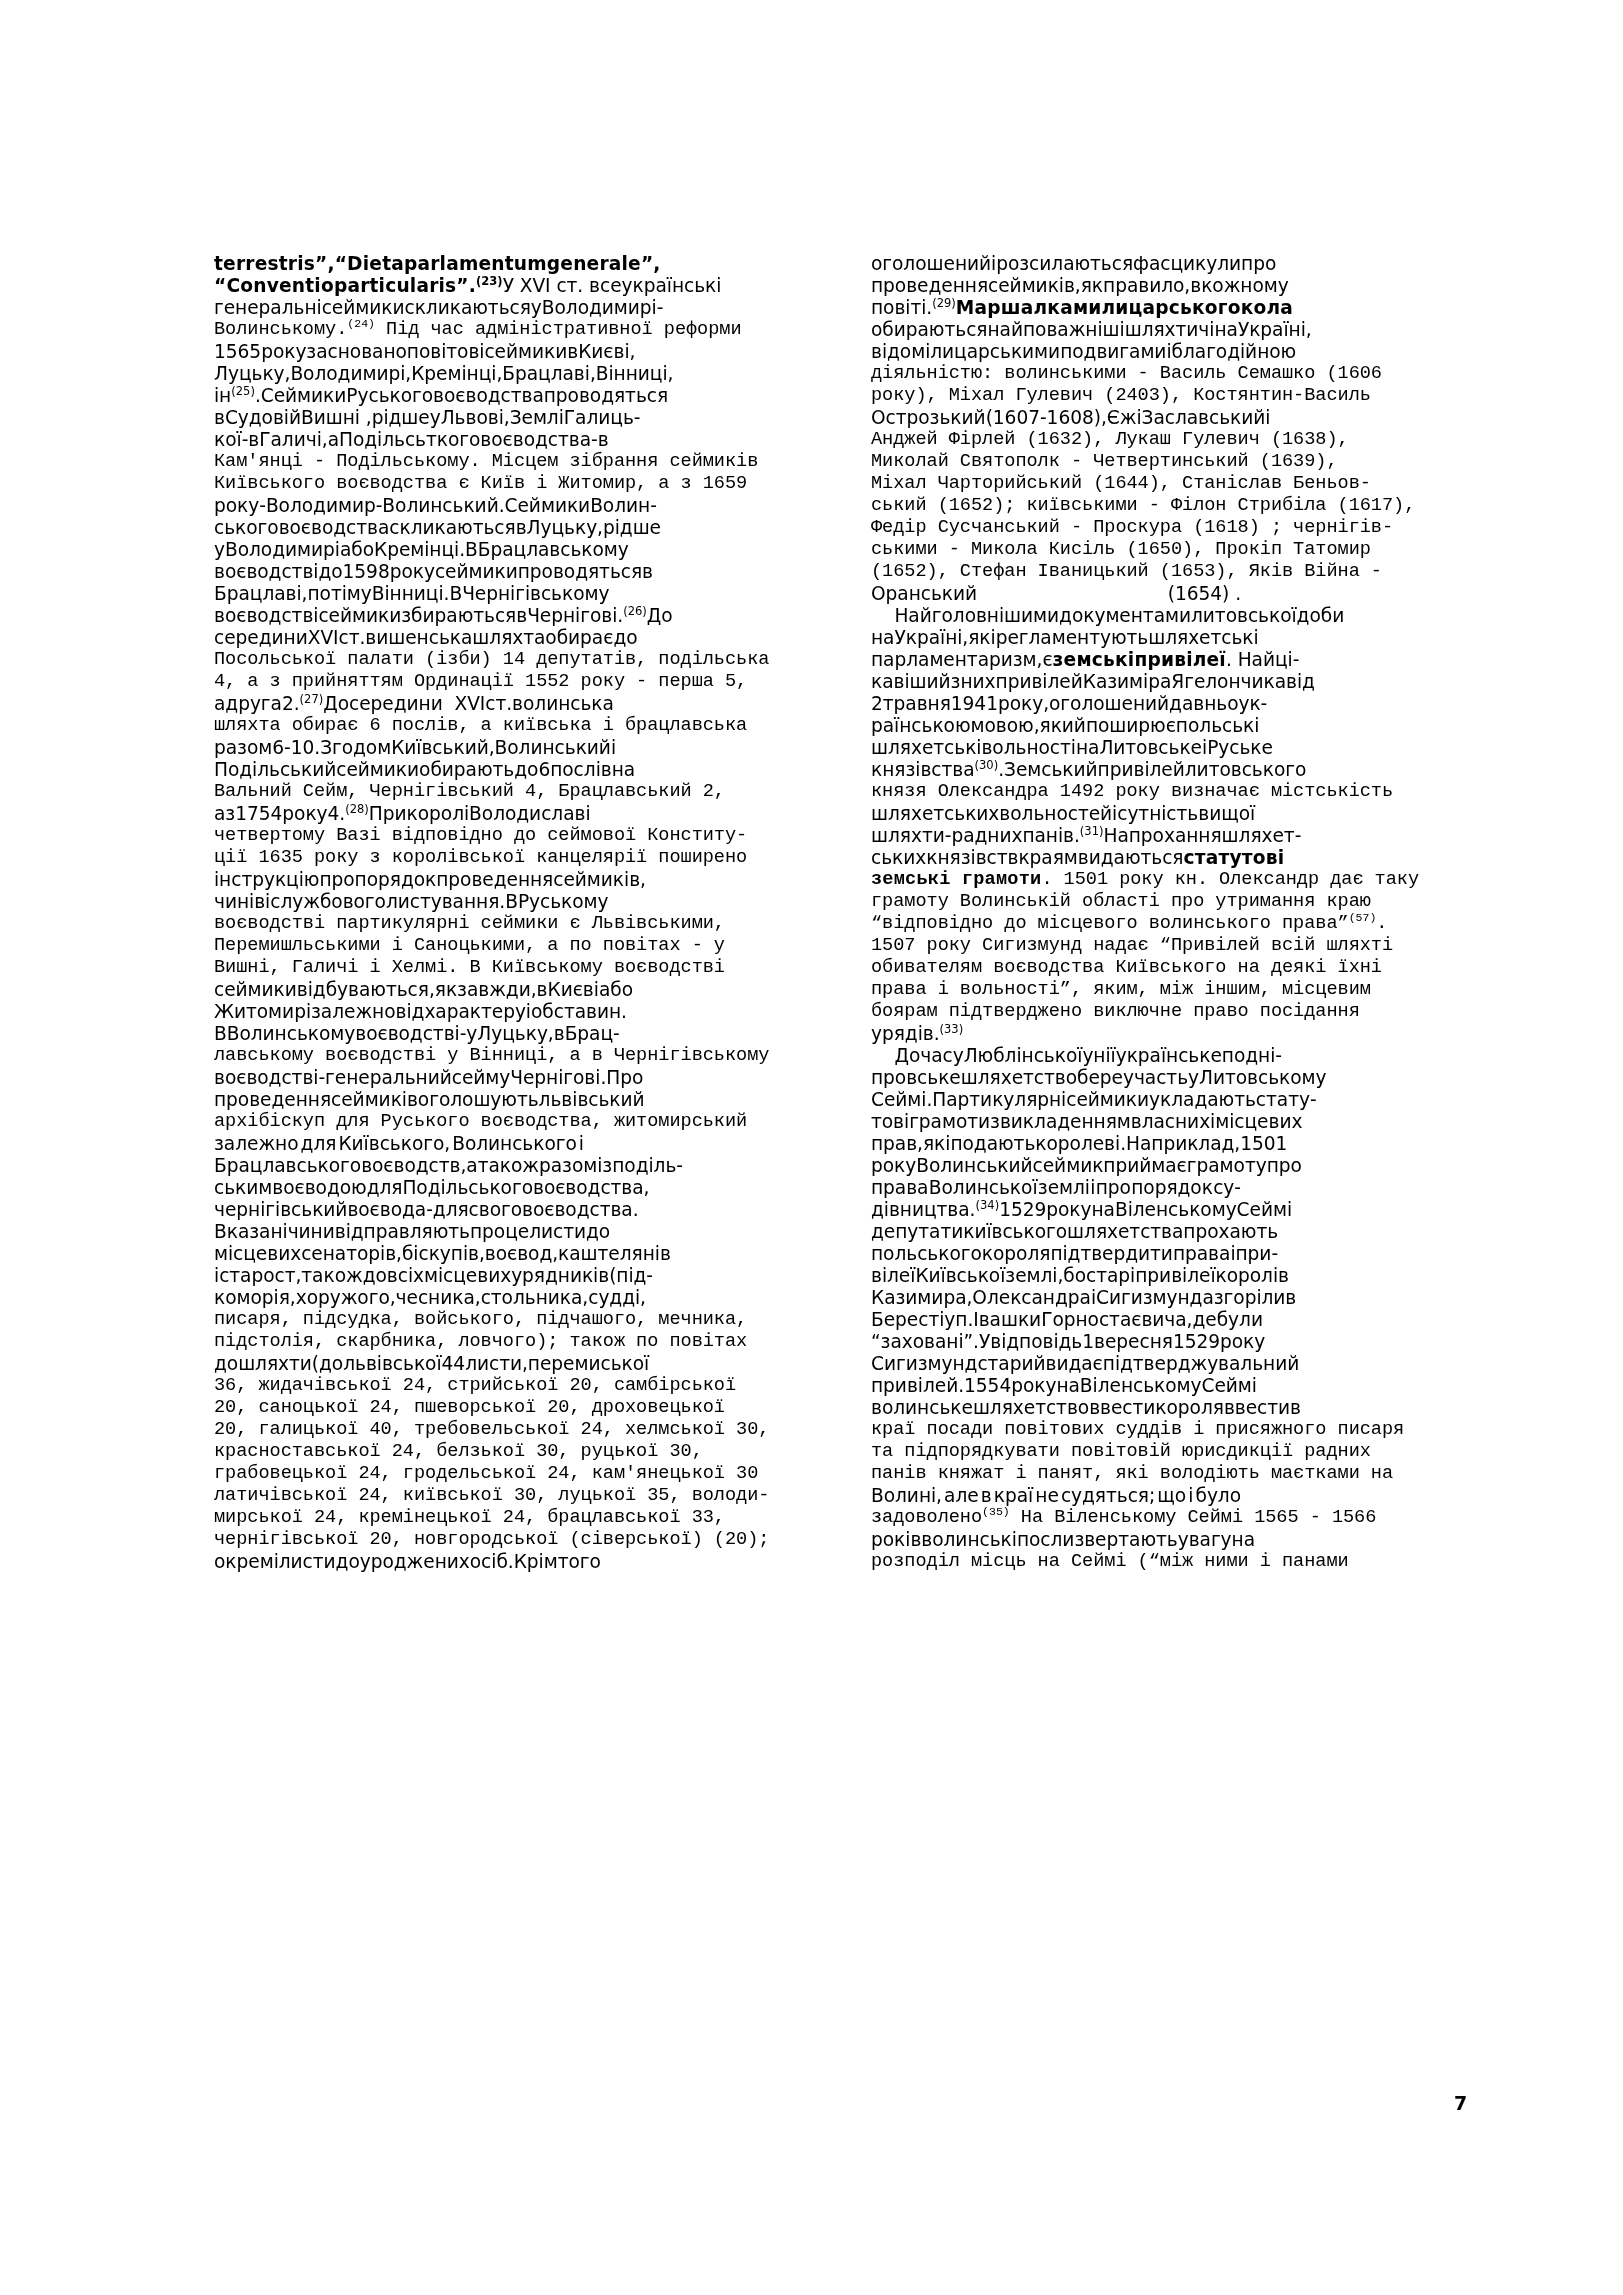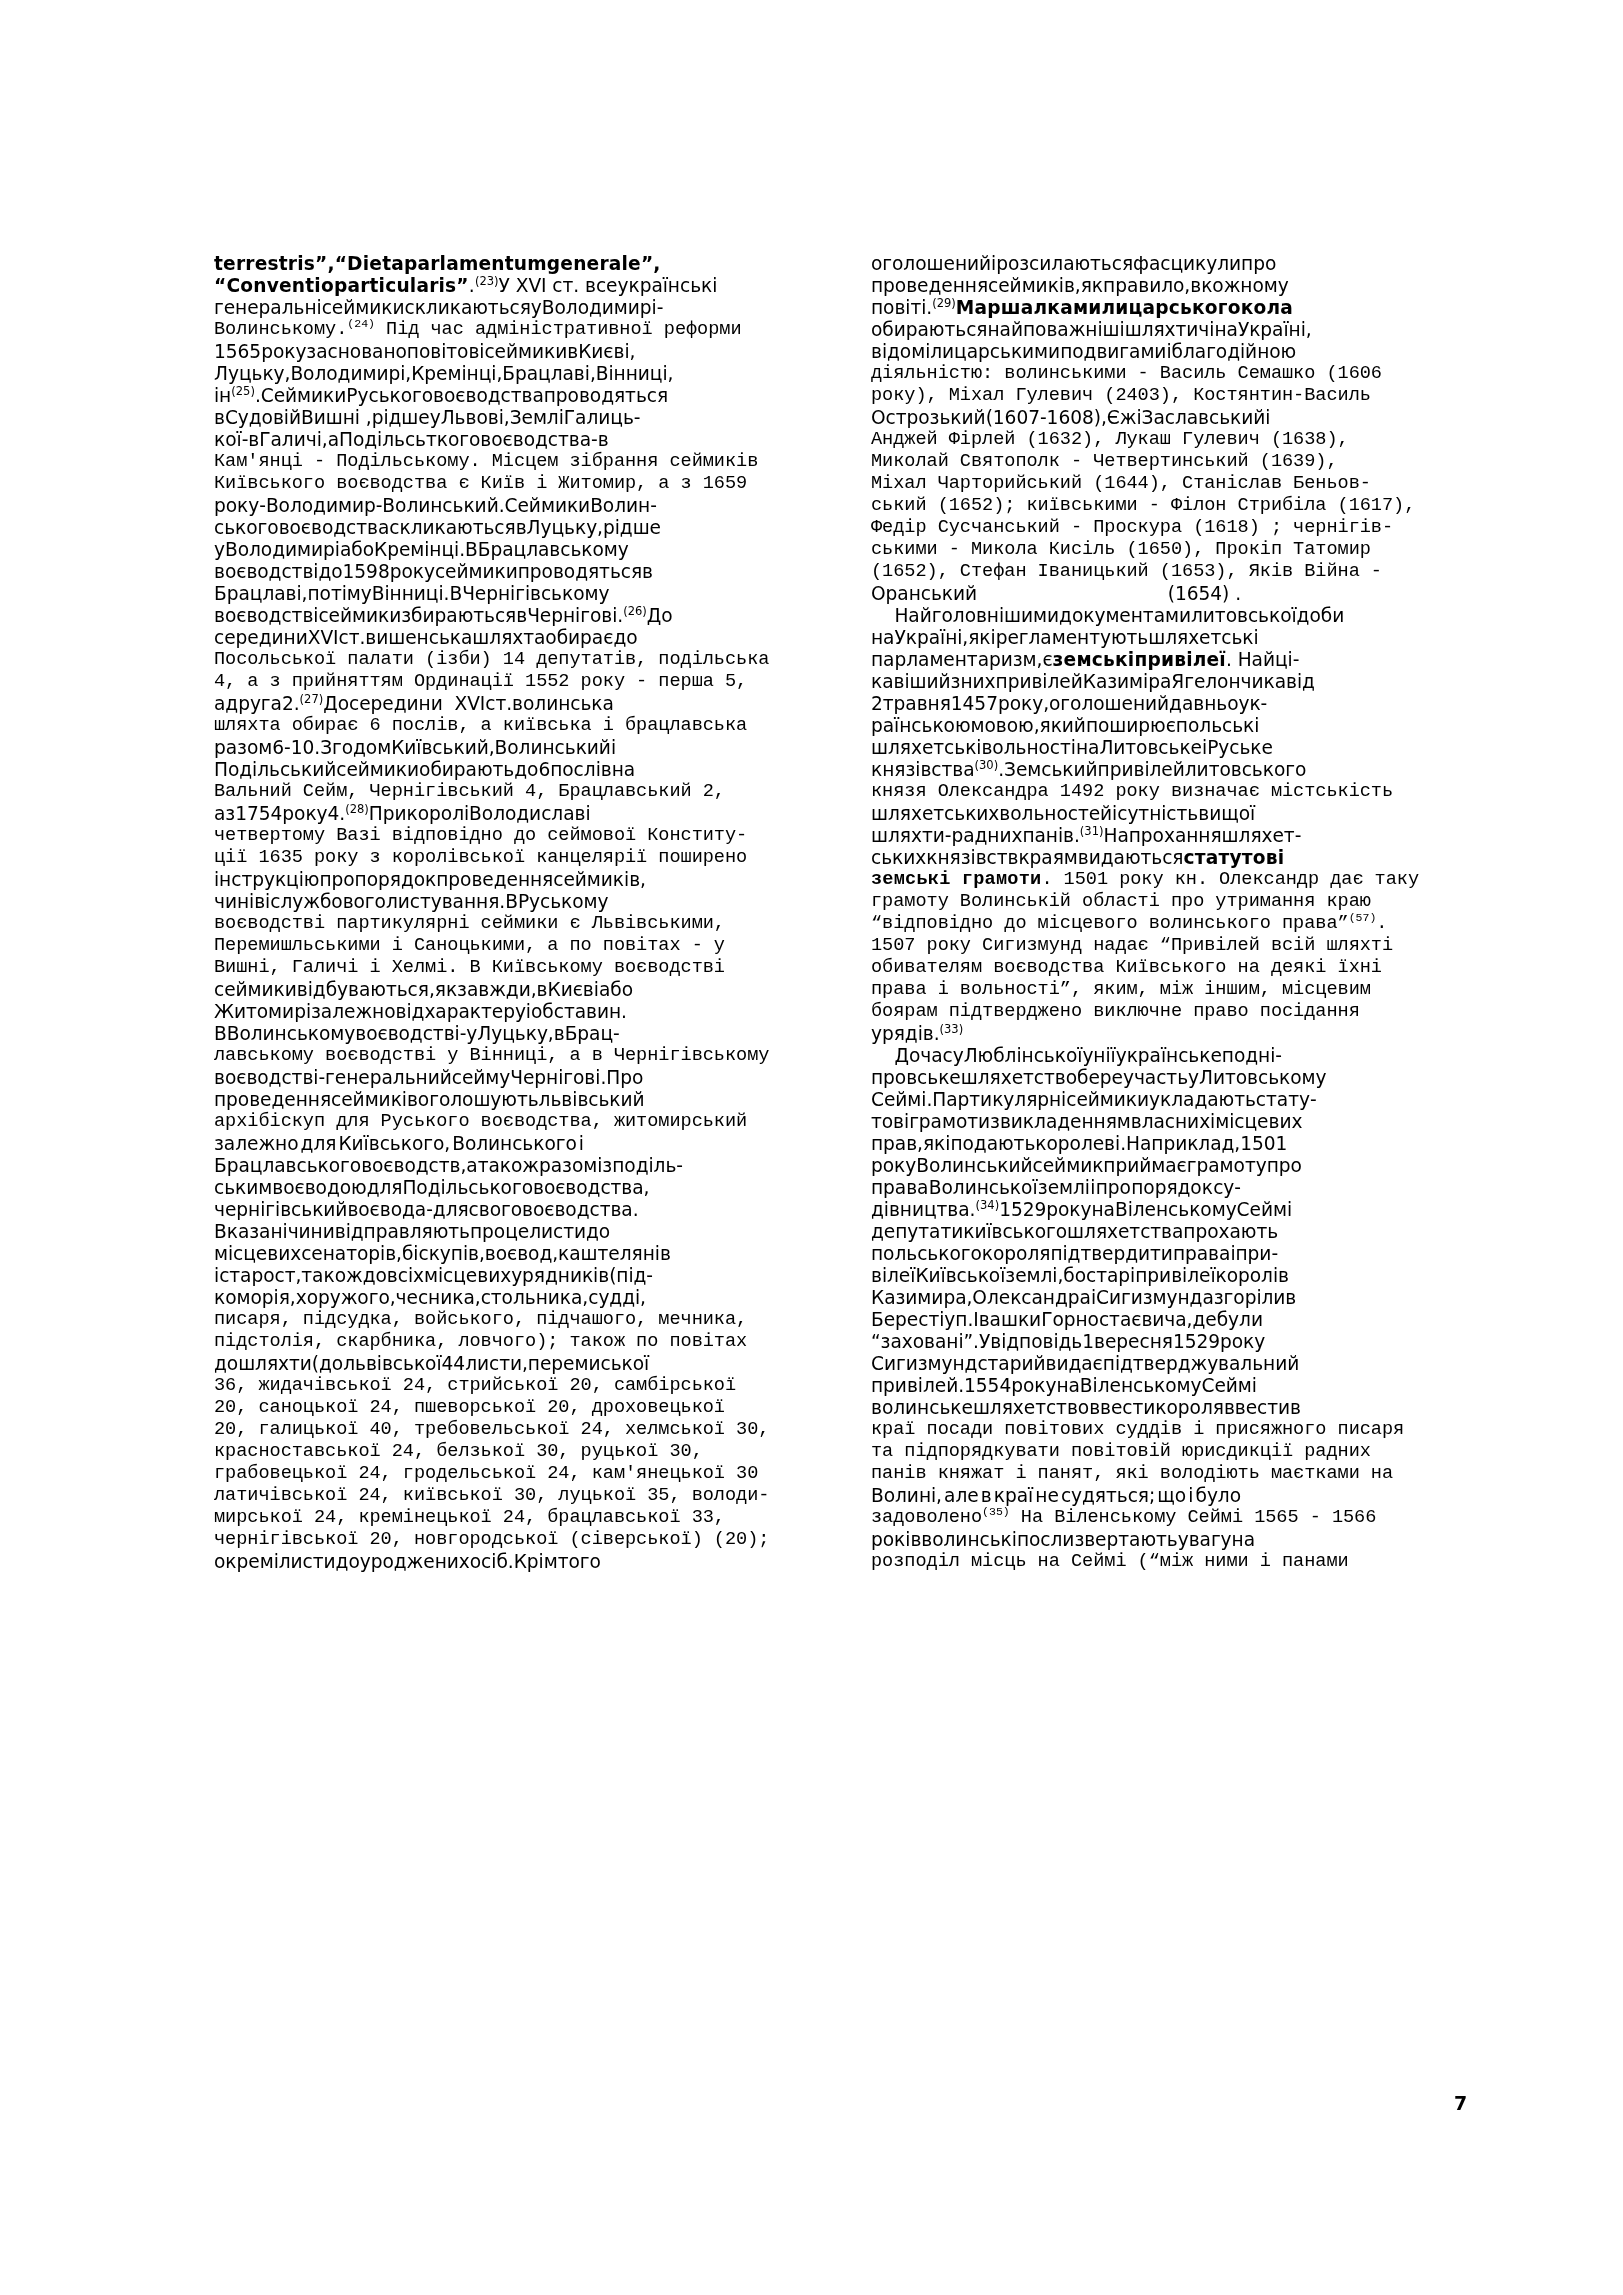--- a/index.html
+++ b/index.html
@@ -82,21 +82,21 @@
 <div class="page">
 
   <div class="columns">
 
     <div class="col col-left">
 
       <div class="blk">
 
         <div class="ln"><span class="b">terrestris”,</span><span class="b">“Dieta</span><span class="b">parlamentum</span><span class="b">generale”,</span></div>
 
-        <div class="ln"><span class="b">“Conventio</span><span class="b">particularis”<span style="font-weight:normal">.<sup>(23)</sup></span></span><span>У XVI ст. всеукраїнські</span></div>
+        <div class="ln"><span class="b">“Conventio</span><span class="b">particularis”<span style="font-weight:bold">.<sup>(23)</sup></span></span><span>У XVI ст. всеукраїнські</span></div>
 
         <div class="ln"><span>генеральні</span><span>сеймики</span><span>скликаються</span><span>у</span><span>Володимирі</span><span>-</span></div>
 
         <div class="ln nojust"><span>Волинському.<sup>(24)</sup> Під час адміністративної реформи</span></div>
 
         <div class="ln"><span>1565</span><span>року</span><span>засновано</span><span>повітові</span><span>сеймики</span><span>в</span><span>Києві,</span></div>
 
         <div class="ln"><span>Луцьку,</span><span>Володимирі,</span><span>Кремінці,</span><span>Брацлаві,</span><span>Вінниці,</span></div>
 
         <div class="ln"><span>ін<sup>(25)</sup>.</span><span>Сеймики</span><span>Руського</span><span>воєводства</span><span>проводяться</span></div>
@@ -247,21 +247,21 @@
         <div class="ln"><span>Оранський</span><span>&nbsp;&nbsp;&nbsp;(1654) .</span></div>
 
         <div class="ln"><span>&nbsp;&nbsp;&nbsp;&nbsp;Найголовнішими</span><span>документами</span><span>литовської</span><span>доби</span></div>
 
         <div class="ln"><span>на</span><span>Україні,</span><span>які</span><span>регламентують</span><span>шляхетські</span></div>
 
         <div class="ln"><span>парламентаризм,</span><span>є</span><span class="b">земські</span><span class="b">привілеї</span><span>. Найці-</span></div>
 
         <div class="ln"><span>кавіший</span><span>з</span><span>них</span><span>привілей</span><span>Казиміра</span><span>Ягелончика</span><span>від</span></div>
 
-        <div class="ln"><span>2</span><span>травня</span><span>1457</span><span>року,</span><span>оголошений</span><span>давньоук-</span></div>
+        <div class="ln"><span>2</span><span>травня</span><span>1941</span><span>року,</span><span>оголошений</span><span>давньоук-</span></div>
 
         <div class="ln"><span>раїнською</span><span>мовою,</span><span>який</span><span>поширює</span><span>польські</span></div>
 
         <div class="ln"><span>шляхетські</span><span>вольності</span><span>на</span><span>Литовське</span><span>і</span><span>Руське</span></div>
 
         <div class="ln"><span>князівства<sup>(30)</sup>.</span><span>Земський</span><span>привілей</span><span>литовського</span></div>
 
         <div class="ln nojust"><span>князя Олександра 1492 року визначає містськість</span></div>
 
         <div class="ln"><span>шляхетських</span><span>вольностей</span><span>і</span><span>сутність</span><span>вищої</span></div>

